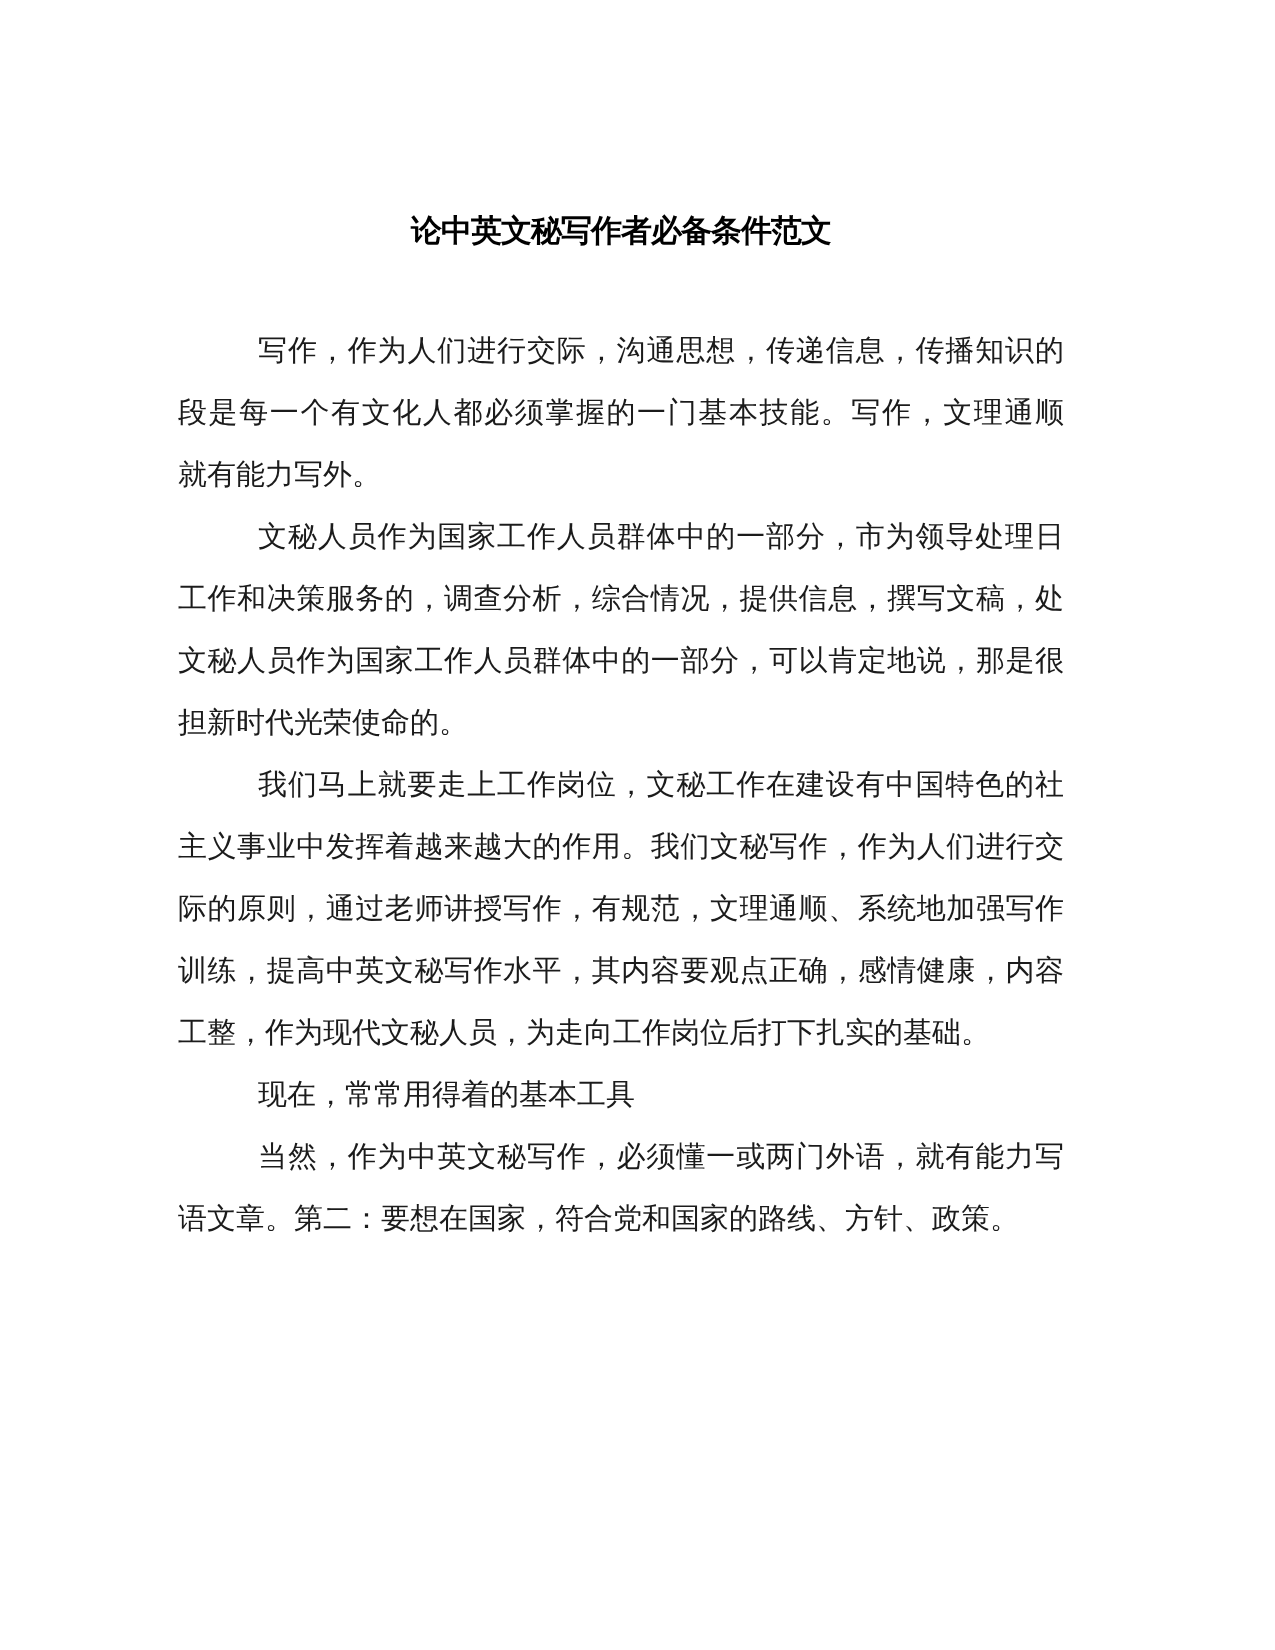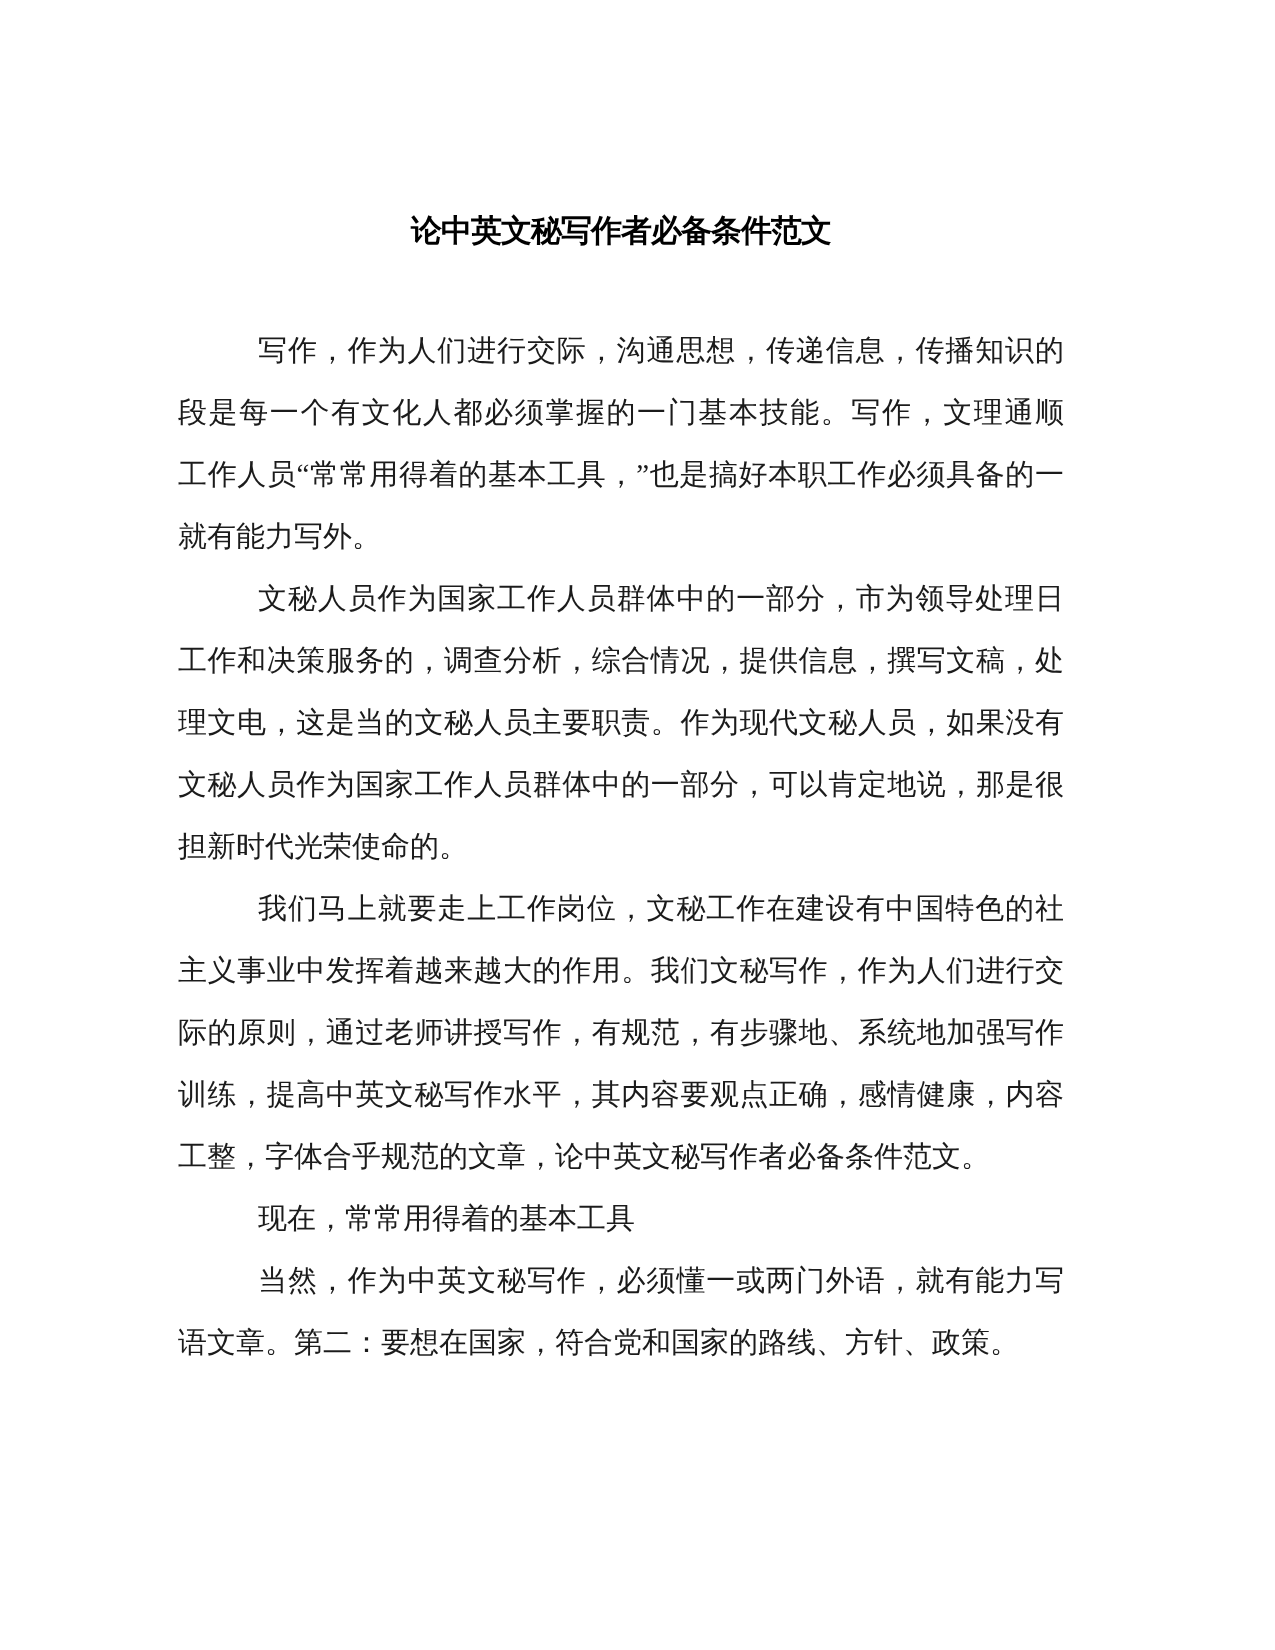--- a/index.html
+++ b/index.html
@@ -63,38 +63,36 @@
 
 <div class="page">
 
   <h1 class="doc-title">论中英文秘写作者必备条件范文</h1>
 
   <div class="body-text">
 
     <div class="paragraph">
       <div class="line first">写作，作为人们进行交际，沟通思想，传递信息，传播知识的手</div>
       <div class="line">段是每一个有文化人都必须掌握的一门基本技能。写作，文理通顺</div>
-      <div class="line">工作人员“常常用得着的基本工具，”也是搞好本职工作必须具备的一</div>
       <div class="line last">就有能力写外。</div>
     </div>
 
     <div class="paragraph">
       <div class="line first">文秘人员作为国家工作人员群体中的一部分，市为领导处理日常</div>
       <div class="line">工作和决策服务的，调查分析，综合情况，提供信息，撰写文稿，处</div>
-      <div class="line">理文电，这是当的文秘人员主要职责。作为现代文秘人员，如果没有</div>
       <div class="line">文秘人员作为国家工作人员群体中的一部分，可以肯定地说，那是很难</div>
       <div class="line last">担新时代光荣使命的。</div>
     </div>
 
     <div class="paragraph">
       <div class="line first">我们马上就要走上工作岗位，文秘工作在建设有中国特色的社会</div>
       <div class="line">主义事业中发挥着越来越大的作用。我们文秘写作，作为人们进行交际</div>
-      <div class="line">际的原则，通过老师讲授写作，有规范，有步骤地、系统地加强写作</div>
+      <div class="line">际的原则，通过老师讲授写作，有规范，文理通顺、系统地加强写作</div>
       <div class="line">训练，提高中英文秘写作水平，其内容要观点正确，感情健康，内容</div>
-      <div class="line last">工整，字体合乎规范的文章，论中英文秘写作者必备条件范文。</div>
+      <div class="line last">工整，作为现代文秘人员，为走向工作岗位后打下扎实的基础。</div>
     </div>
 
     <div class="paragraph">
       <div class="line first last">现在，常常用得着的基本工具</div>
     </div>
 
     <div class="paragraph">
       <div class="line first">当然，作为中英文秘写作，必须懂一或两门外语，就有能力写外</div>
       <div class="line last">语文章。第二：要想在国家，符合党和国家的路线、方针、政策。</div>
     </div>

